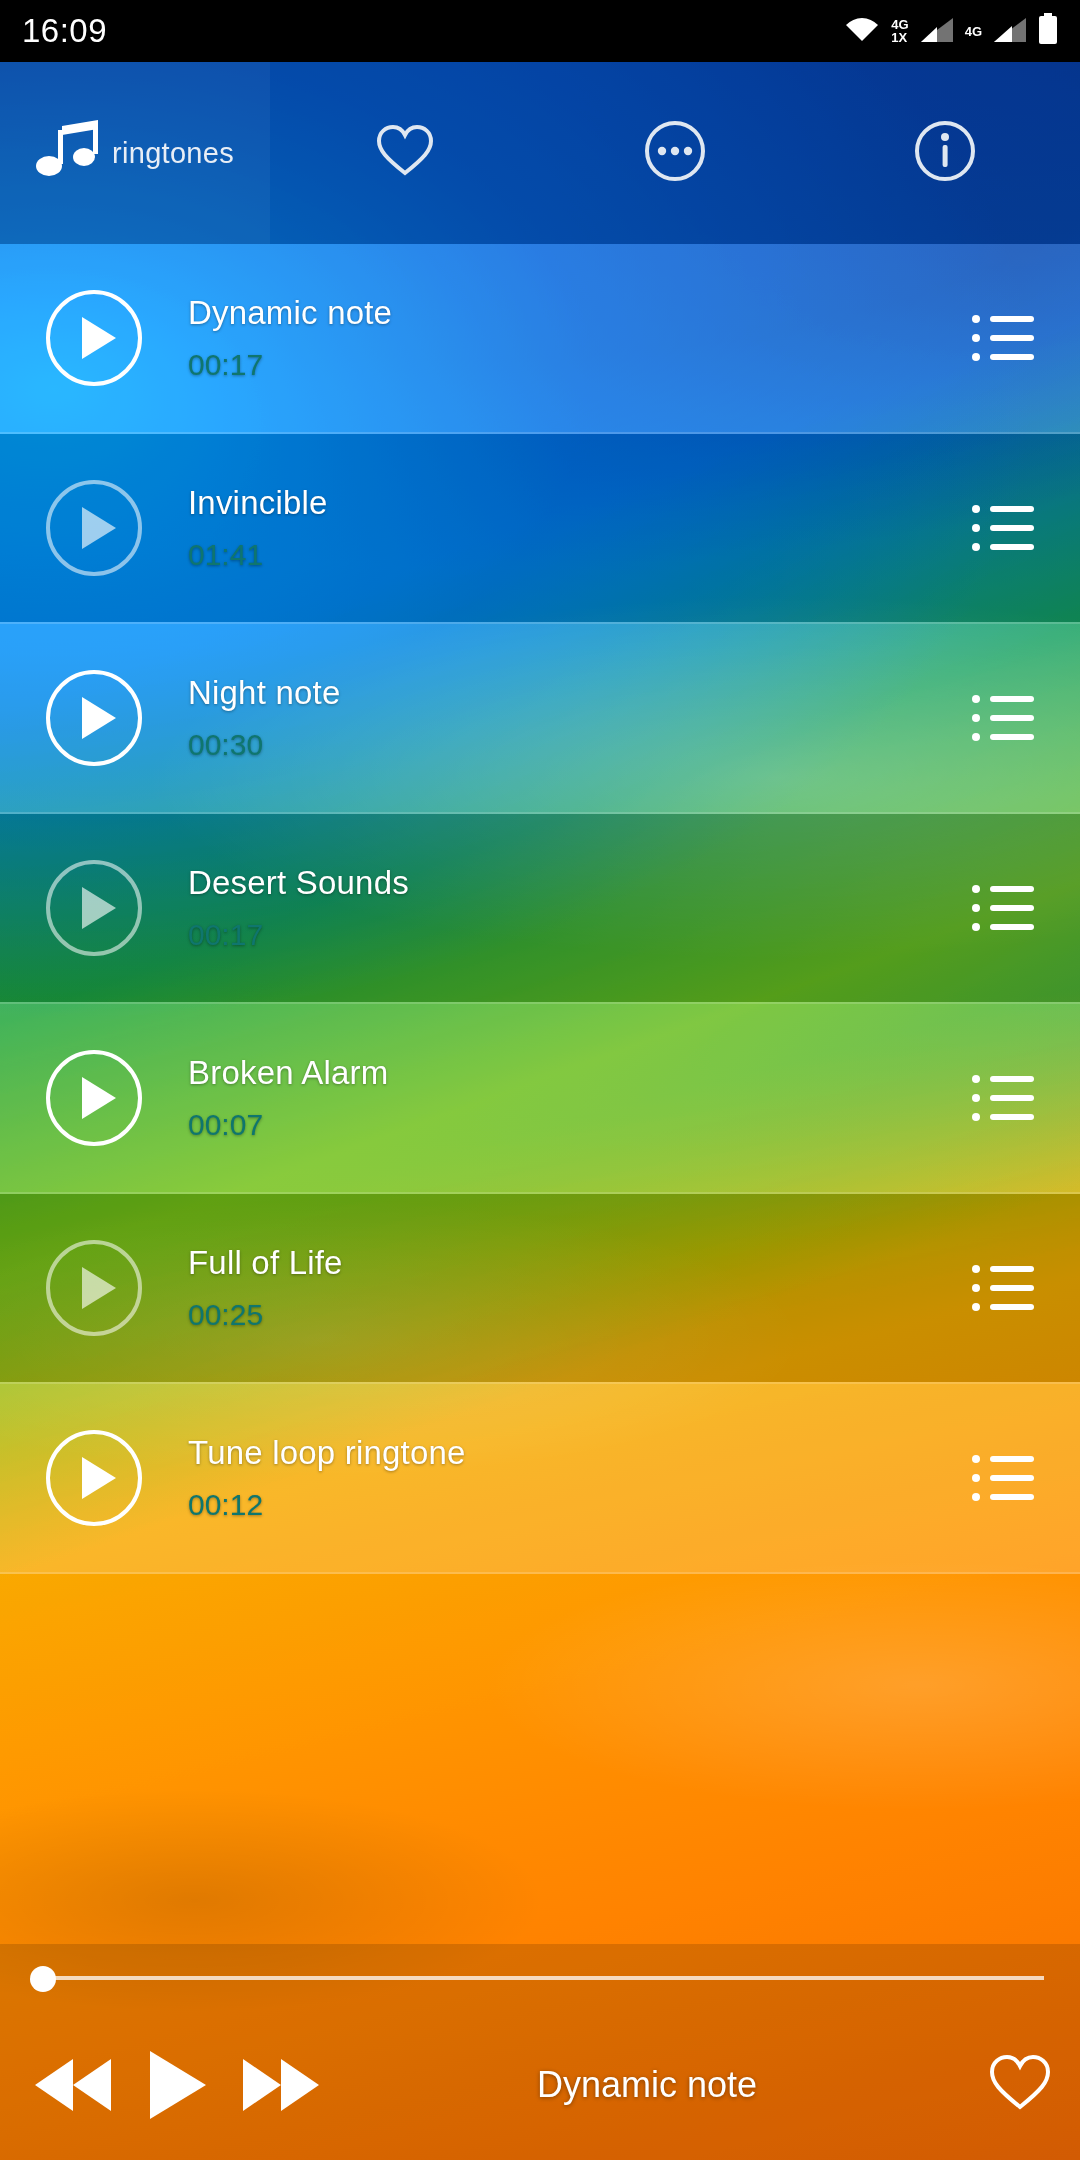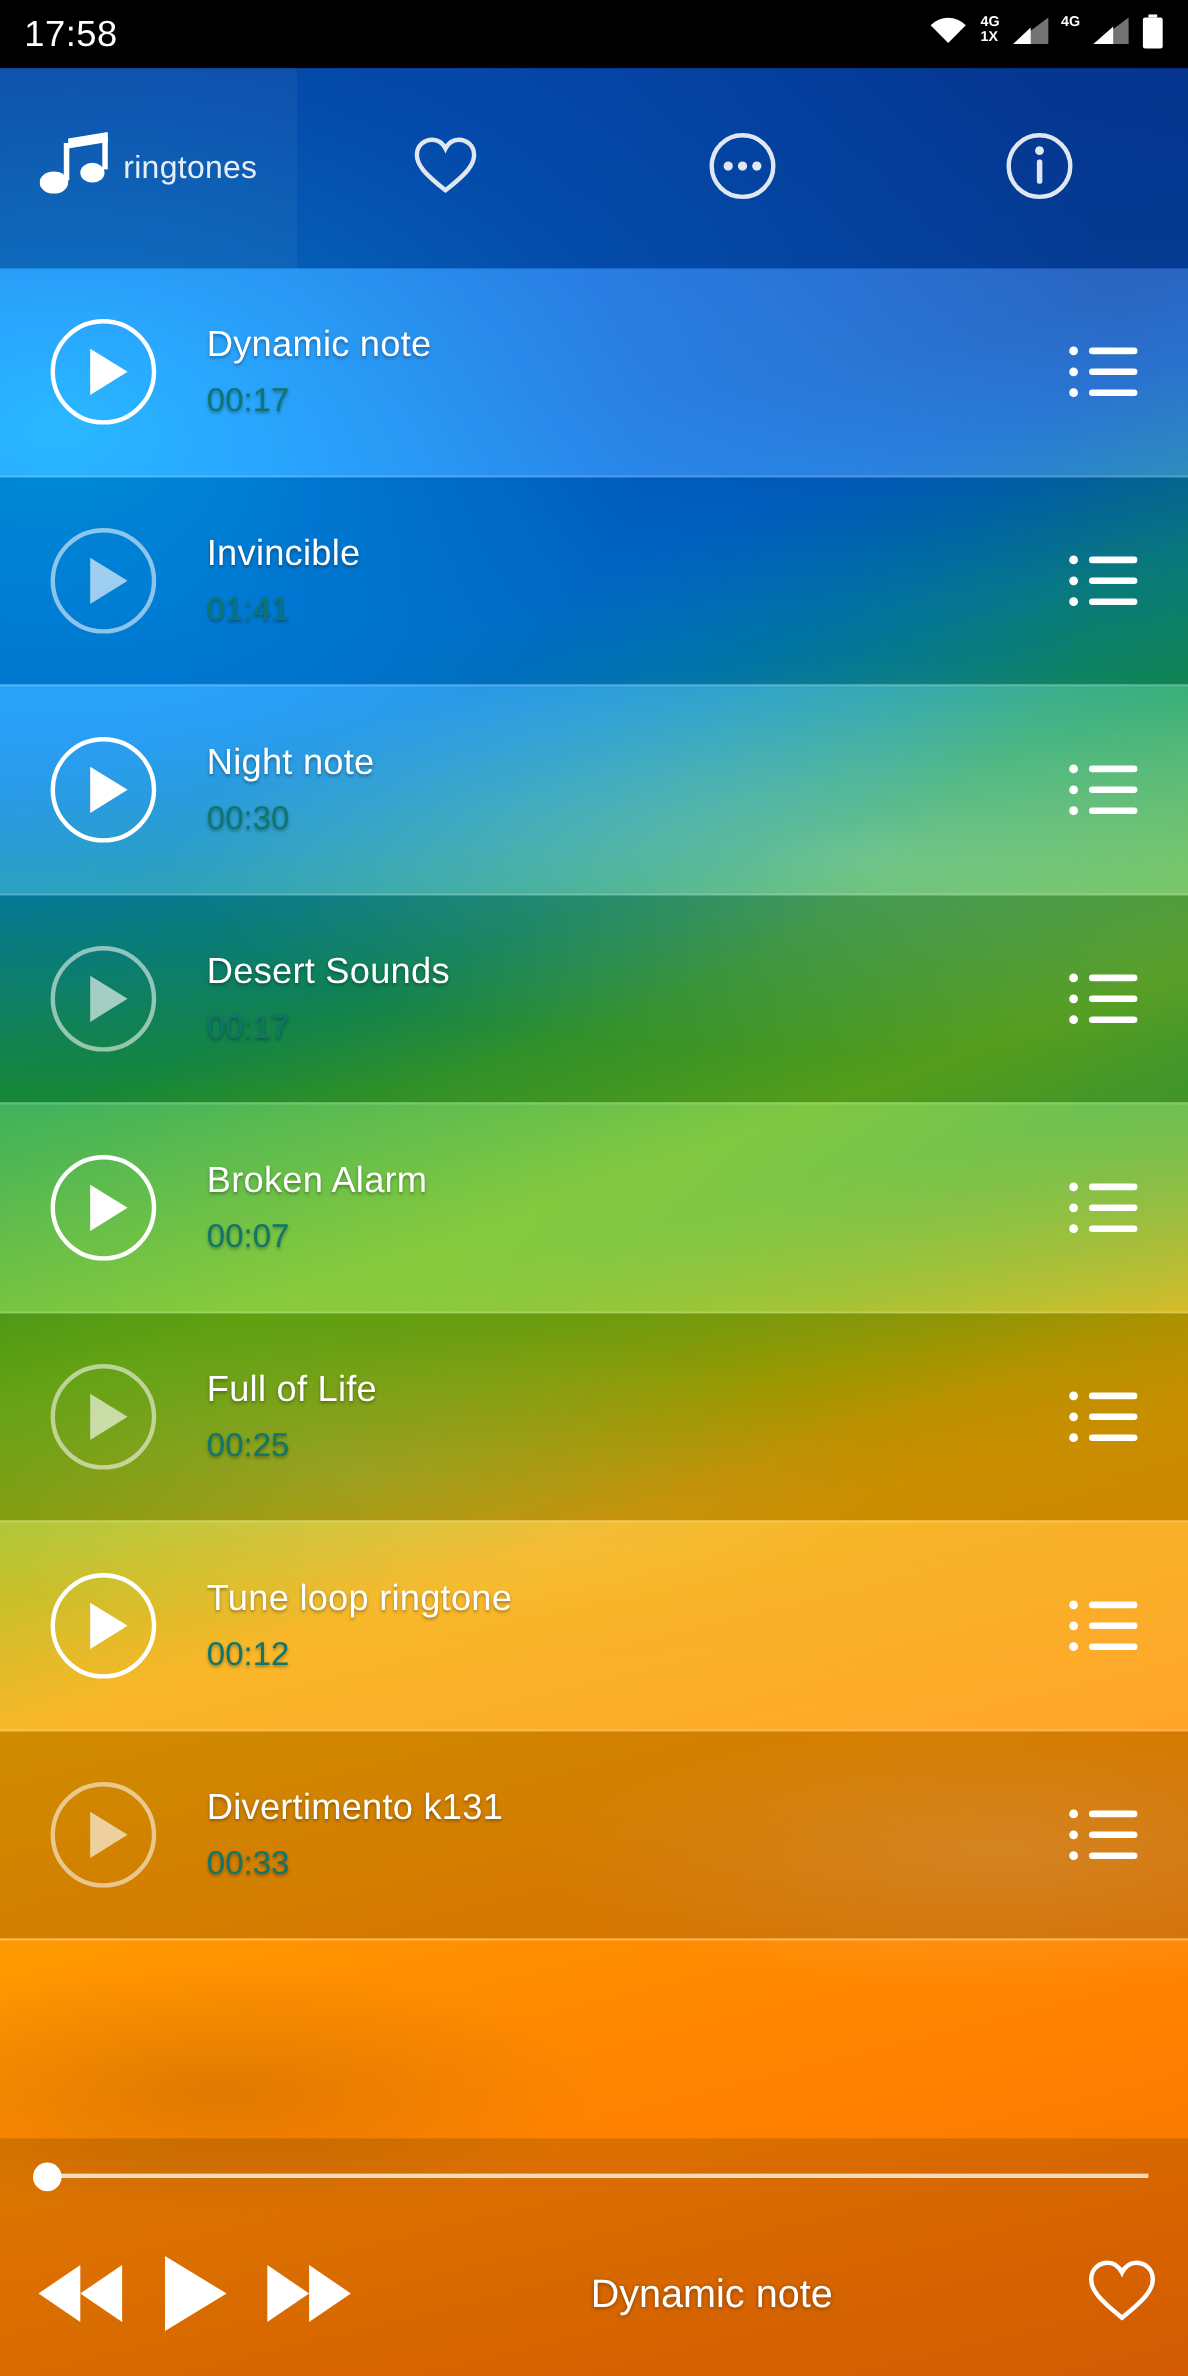--- a/index.html
+++ b/index.html
@@ -67,21 +67,21 @@
     position: absolute; left: 0; top: 0;
     width: 1080px; height: 62px;
     background: #000;
     display: flex; align-items: center;
     padding: 0 22px;
     color: #fff;
   }
   #clock { font-size: 33px; letter-spacing: .5px; }
   #status-right {
     margin-left: auto;
-    display: flex; gap: 11px;
+    display: flex; align-items: center; gap: 11px;
   }
   .net-label {
     font-size: 13px; line-height: 13px;
     text-align: left; font-weight: bold;
   }
   .net-label span { display: block; }
   .sig-bars { display: inline-block; }
 
   
   #appbar {
@@ -224,21 +224,21 @@
 </style>
 </head>
 <body>
 
 <div id="phone">
 
   <div id="wallpaper"></div>
   <div id="wallsheen"></div>
 
   <div id="statusbar">
-    <div id="clock">17:58</div>
+    <div id="clock">16:09</div>
     <div id="status-right">
 
       <span>
         <svg width="36" height="28" viewBox="0 0 36 28">
           <path d="M18 26 L2 10 A22 22 0 0 1 34 10 Z" fill="#ffffff"></path>
         </svg>
       </span>
 
       <span class="net-label">
         <span>4G</span>
@@ -443,38 +443,20 @@
       <div class="menubtn">
         <div class="dt d0"></div>
           <div class="ln r0"></div>
         <div class="dt d1"></div>
           <div class="ln r1"></div>
         <div class="dt d2"></div>
           <div class="ln r2"></div>
       </div>
     </div>
 
-    <div class="row alt">
-      <div class="tint"></div>
-      <div class="playbtn dim">
-          <div class="tri"></div>
-        </div>
-      <div class="meta">
-        <div class="title">Divertimento k131</div>
-        <div class="dur">00:33</div>
-      </div>
-      <div class="menubtn">
-        <div class="dt d0"></div>
-          <div class="ln r0"></div>
-        <div class="dt d1"></div>
-          <div class="ln r1"></div>
-        <div class="dt d2"></div>
-          <div class="ln r2"></div>
-      </div>
-    </div>
 
 
   </div>
 
   <div id="player">
 
     <div id="seekwrap">
       <div id="seektrack"></div>
       <div id="seekthumb"></div>
     </div>

